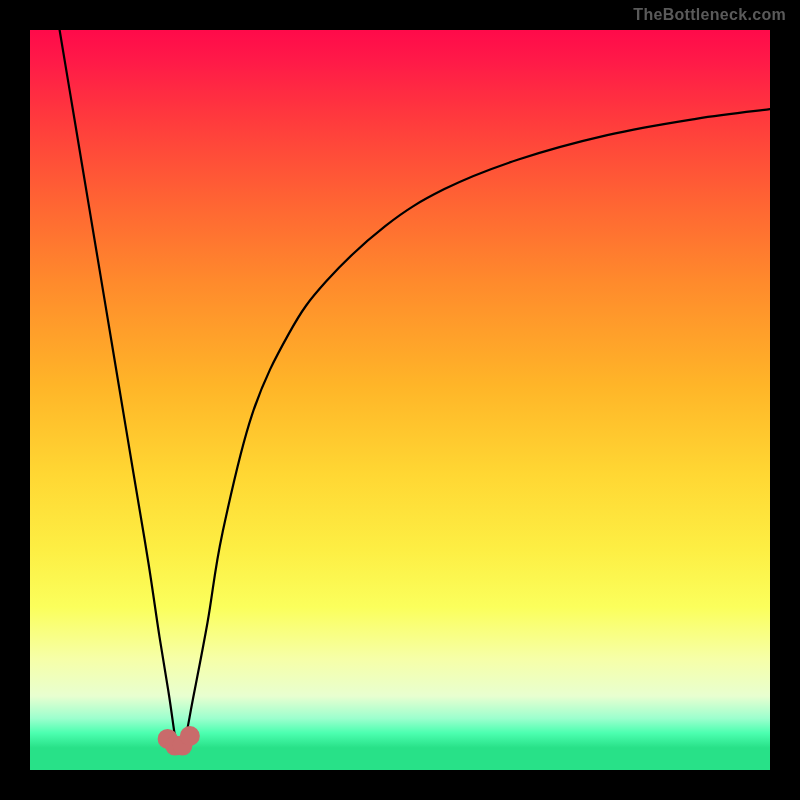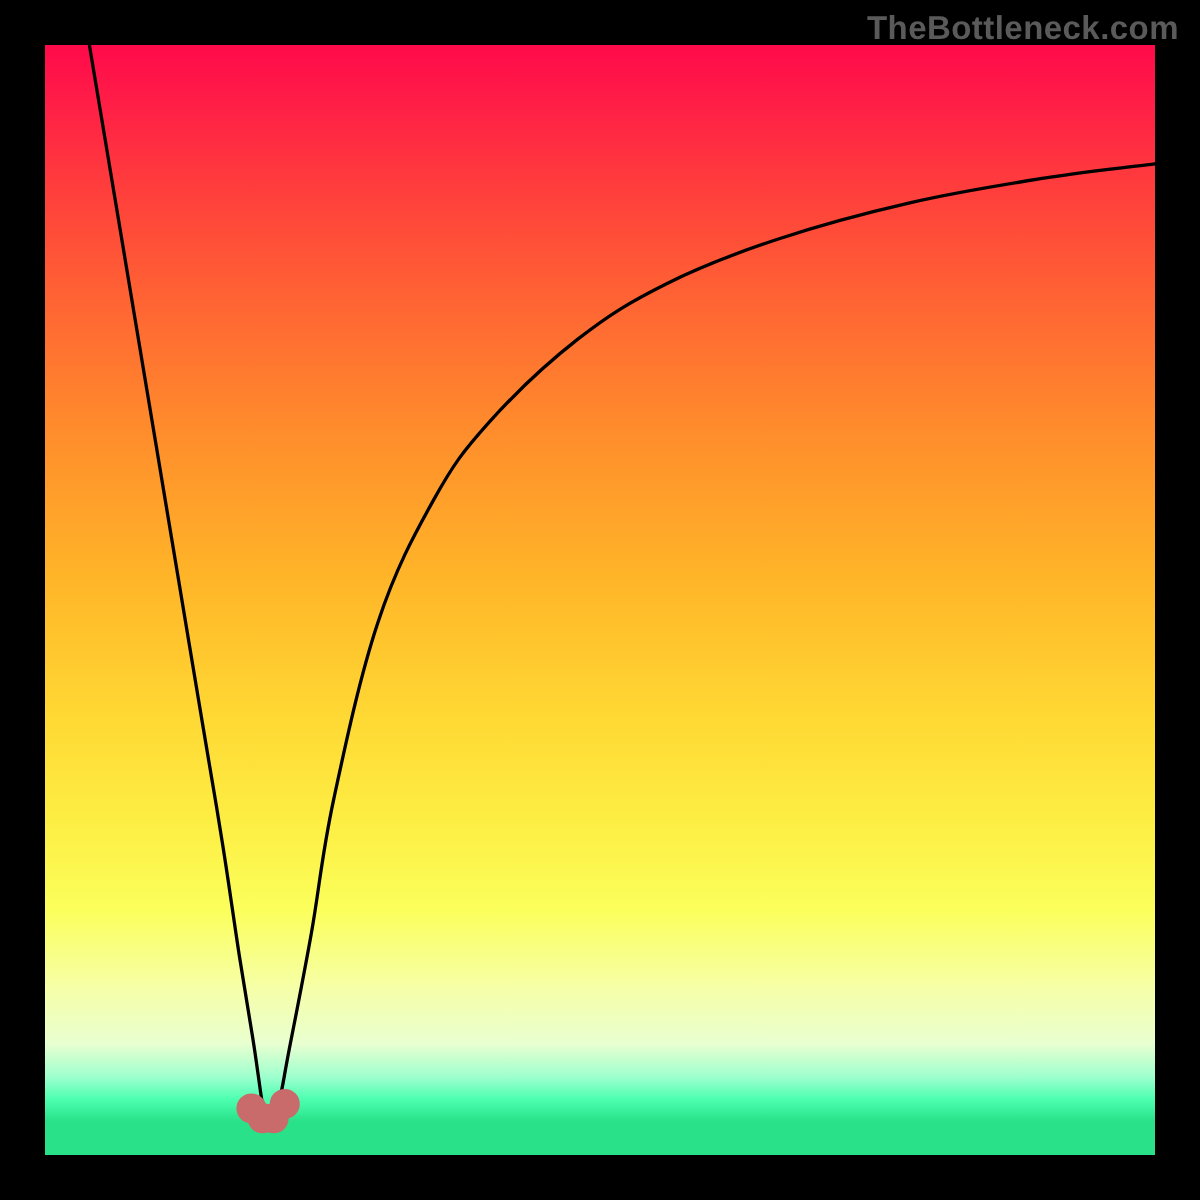--- a/index.html
+++ b/index.html
@@ -39,21 +39,21 @@
   }
   .curve-layer {
     position: absolute;
     inset: 0;
   }
   .watermark {
     position: absolute;
     top: 6px;
     right: 14px;
     color: #5a5a5a;
-    font-size: 22px;
+    font-size: 16px;
     letter-spacing: 0.3px;
     font-weight: 600;
     user-select: none;
   }
 </style>
 </head>
 <body>
 
 <div class="stage">
 

